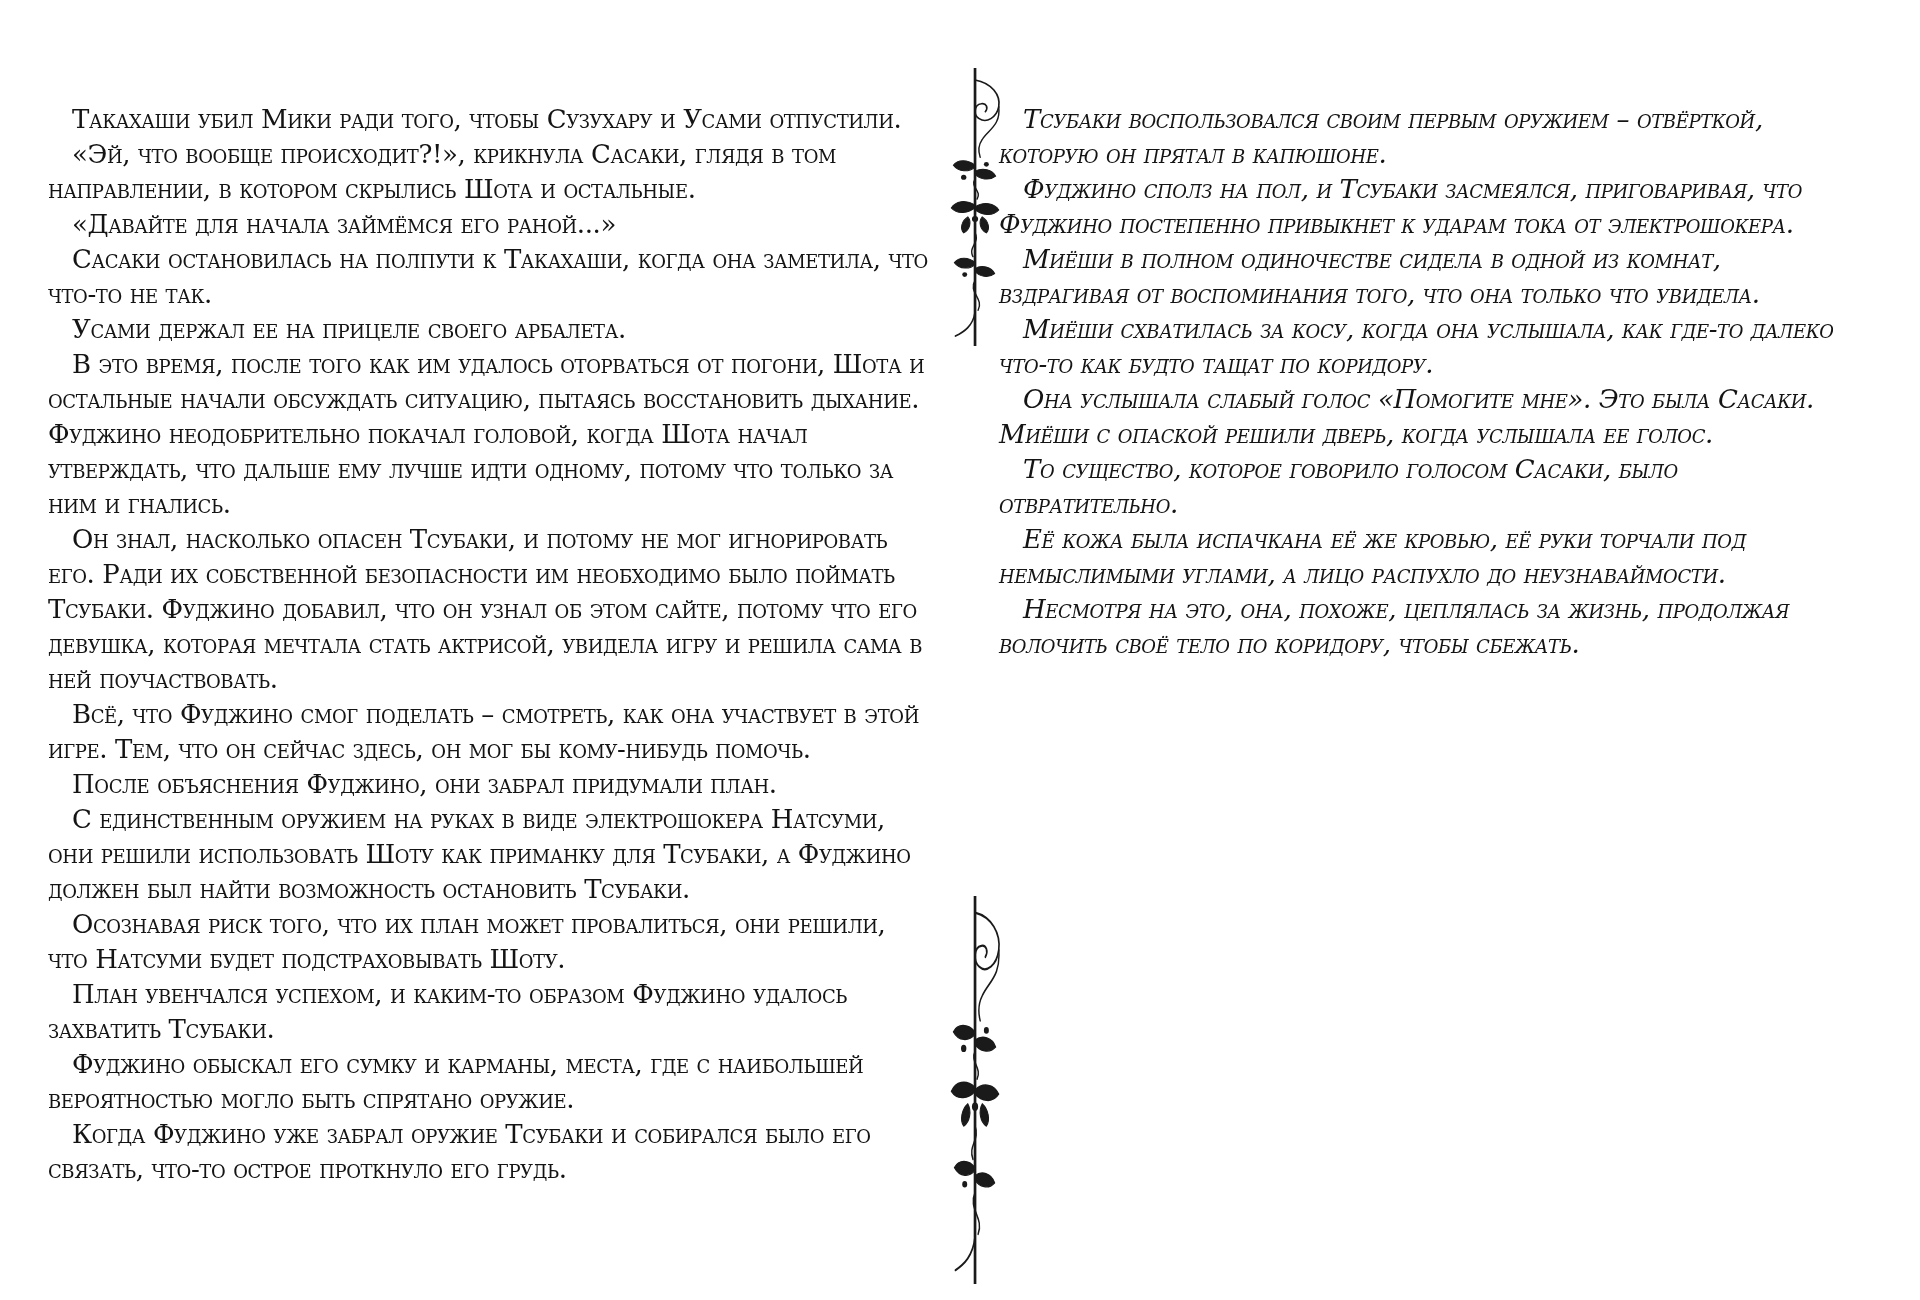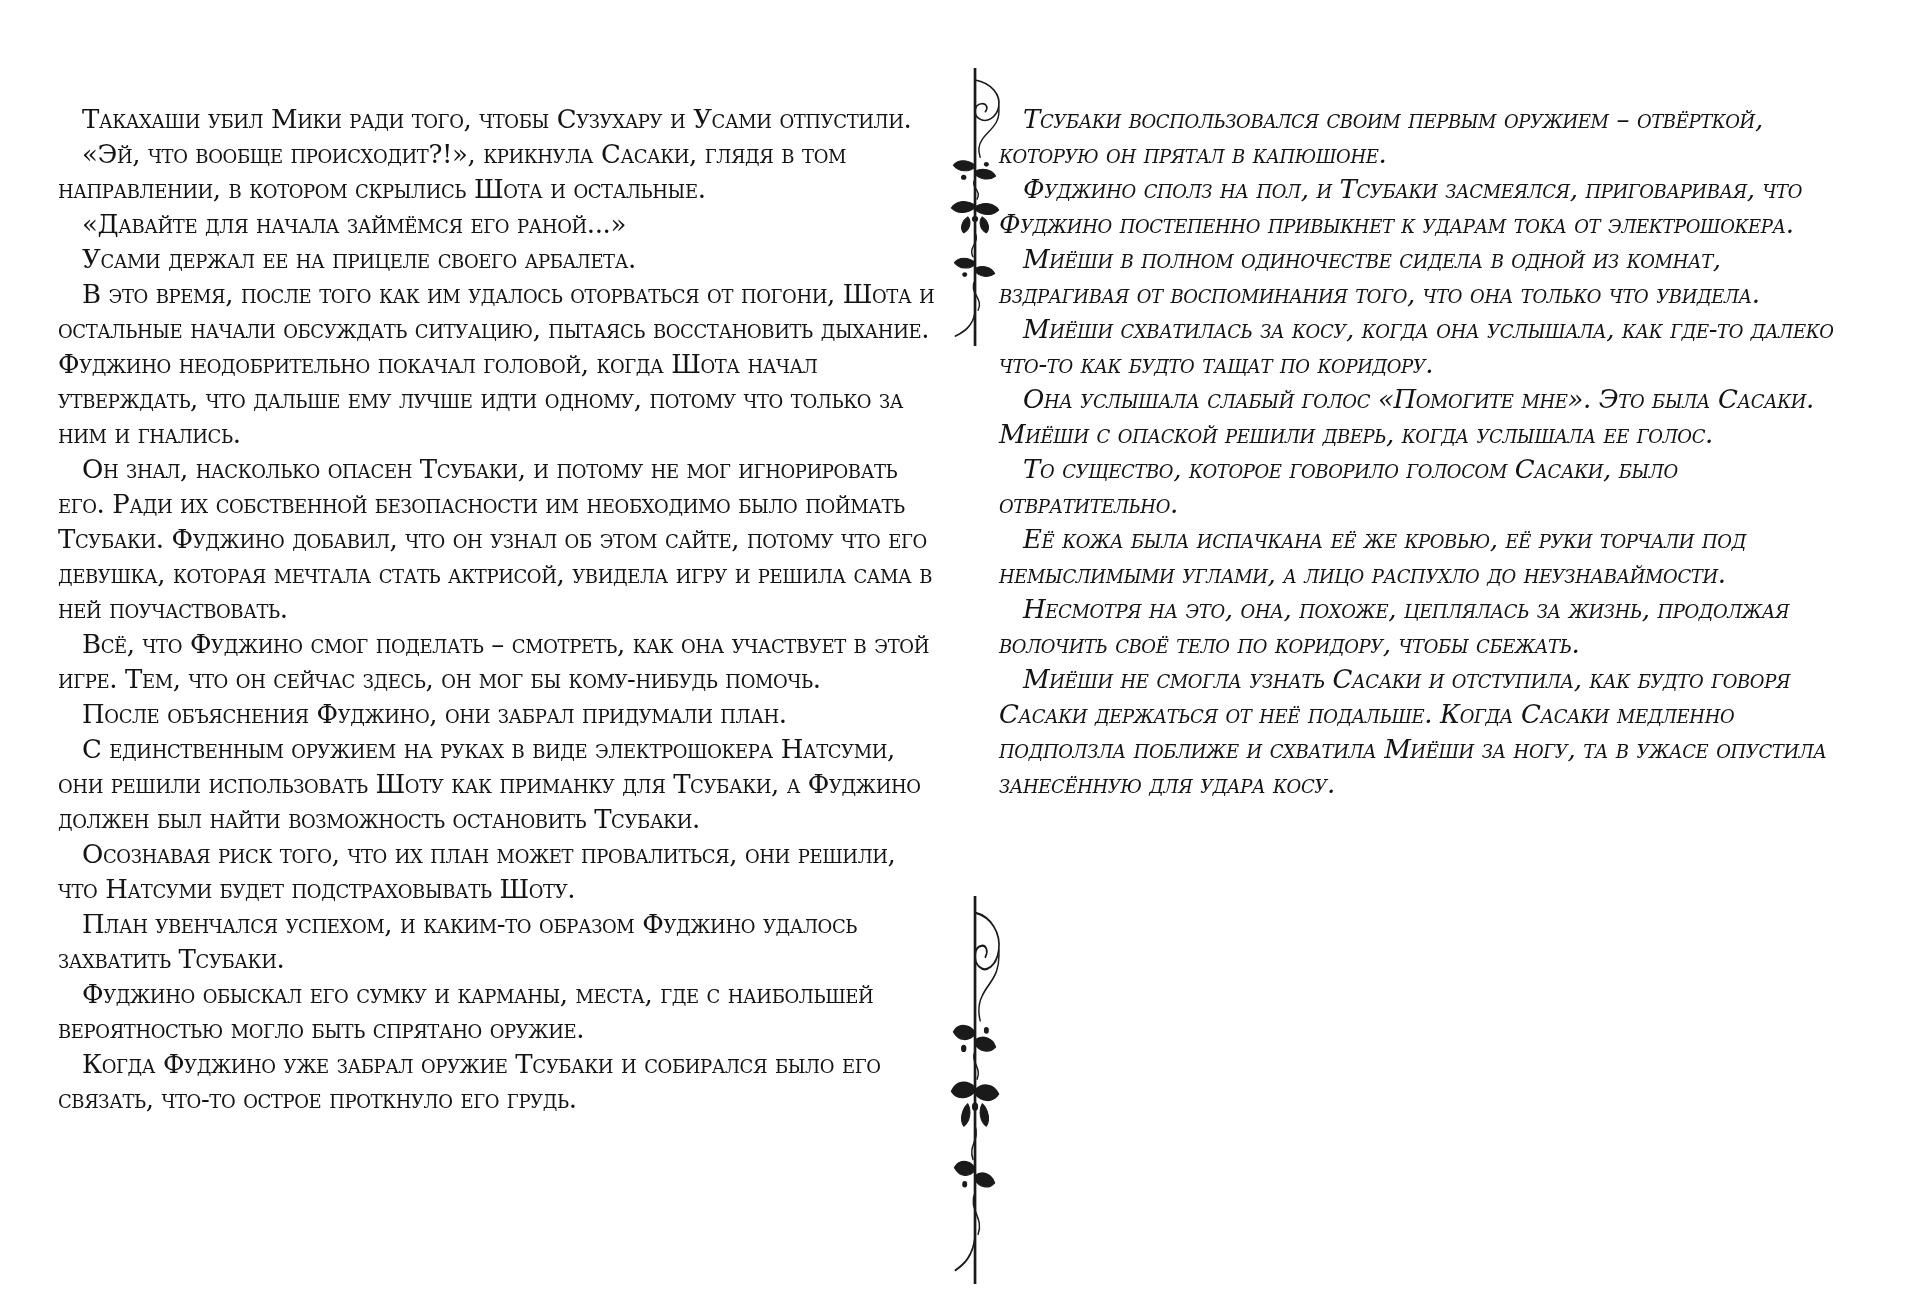--- a/index.html
+++ b/index.html
@@ -23,21 +23,21 @@
     position: absolute;
     top: 102px;
     color: #141414;
     font-variant: small-caps;
     font-variant-caps: small-caps;
     font-size: 26px;
     line-height: 35px;
     letter-spacing: -0.4px;
     text-rendering: optimizeLegibility;
   }
-  .col--left  { left: 58px;  width: 884px; }
+  .col--left  { left: 48px;  width: 884px; }
   .col--right { left: 999px; width: 840px; font-style: italic; }
   .para {
     margin: 0;
     text-indent: 24px;
   }
   .ornament {
     position: absolute;
     left: 941px;
   }
   .ornament--top    { top: 68px;  width: 66px; height: 278px; }
@@ -46,20 +46,21 @@
 </style>
 </head>
 <body style="background: rgb(255, 255, 255);">
 
 <div class="page">
 
   <div class="col col--left" style="color: rgb(20, 20, 20);">
       <p class="para">Такахаши убил Мики ради того, чтобы Сузухару и Усами отпустили.</p>
       <p class="para">«Эй, что вообще происходит?!», крикнула Сасаки, глядя в том направлении, в котором скрылись Шота и остальные.</p>
       <p class="para">«Давайте для начала займёмся его раной...»</p>
+      <p class="para">Сасаки остановилась на полпути к Такахаши, когда она заметила, что что-то не так.</p>
       <p class="para">Усами держал ее на прицеле своего арбалета.</p>
       <p class="para">В это время, после того как им удалось оторваться от погони, Шота и остальные начали обсуждать ситуацию, пытаясь восстановить дыхание. Фуджино неодобрительно покачал головой, когда Шота начал утверждать, что дальше ему лучше идти одному, потому что только за ним и гнались.</p>
       <p class="para">Он знал, насколько опасен Тсубаки, и потому не мог игнорировать его. Ради их собственной безопасности им необходимо было поймать Тсубаки. Фуджино добавил, что он узнал об этом сайте, потому что его девушка, которая мечтала стать актрисой, увидела игру и решила сама в ней поучаствовать.</p>
       <p class="para">Всё, что Фуджино смог поделать – смотреть, как она участвует в этой игре. Тем, что он сейчас здесь, он мог бы кому-нибудь помочь.</p>
       <p class="para">После объяснения Фуджино, они забрал придумали план.</p>
       <p class="para">С единственным оружием на руках в виде электрошокера Натсуми, они решили использовать Шоту как приманку для Тсубаки, а Фуджино должен был найти возможность остановить Тсубаки.</p>
       <p class="para">Осознавая риск того, что их план может провалиться, они решили, что Натсуми будет подстраховывать Шоту.</p>
       <p class="para">План увенчался успехом, и каким-то образом Фуджино удалось захватить Тсубаки.</p>
       <p class="para">Фуджино обыскал его сумку и карманы, места, где с наибольшей вероятностью могло быть спрятано оружие.</p>
       <p class="para">Когда Фуджино уже забрал оружие Тсубаки и собирался было его связать, что-то острое проткнуло его грудь.</p>
@@ -67,21 +68,20 @@
 
   <div class="col col--right" style="color: rgb(20, 20, 20);">
       <p class="para">Тсубаки воспользовался своим первым оружием – отвёрткой, которую он прятал в капюшоне.</p>
       <p class="para">Фуджино сполз на пол, и Тсубаки засмеялся, приговаривая, что Фуджино постепенно привыкнет к ударам тока от электрошокера.</p>
       <p class="para">Миёши в полном одиночестве сидела в одной из комнат, вздрагивая от воспоминания того, что она только что увидела.</p>
       <p class="para">Миёши схватилась за косу, когда она услышала, как где-то далеко что-то как будто тащат по коридору.</p>
       <p class="para">Она услышала слабый голос «Помогите мне». Это была Сасаки. Миёши с опаской решили дверь, когда услышала ее голос.</p>
       <p class="para">То существо, которое говорило голосом Сасаки, было отвратительно.</p>
       <p class="para">Её кожа была испачкана её же кровью, её руки торчали под немыслимыми углами, а лицо распухло до неузнаваймости.</p>
       <p class="para">Несмотря на это, она, похоже, цеплялась за жизнь, продолжая волочить своё тело по коридору, чтобы сбежать.</p>
-      <p class="para">Миёши не смогла узнать Сасаки и отступила, как будто говоря Сасаки держаться от неё подальше. Когда Сасаки медленно подползла поближе и схватила Миёши за ногу, та в ужасе опустила занесённую для удара косу.</p>
     </div>
 
   <div class="ornament ornament--top">
     <svg viewBox="0 0 64 280" preserveAspectRatio="none">
       <g id="vine-art" stroke="#1a1a1a" fill="#1a1a1a" stroke-linecap="round">
         <line x1="33" y1="0" x2="33" y2="280" stroke-width="2.6"></line>
         <path d="M33 12 C49 15 58 27 56 39 C54 50 44 56 37 51 C31 47 32 37 39 36 C44 35 46 40 43 44" fill="none" stroke-width="1.6"></path>
         <path d="M56 39 C58 58 46 62 40 72 C36 78 36 84 38 90" fill="none" stroke-width="1.4"></path>
         <path d="M33 98 C26 92 16 92 12 98 C17 105 27 105 33 100 Z" stroke-width="1"></path>
         <path d="M33 104 C40 100 50 102 53 109 C47 114 37 112 33 107 Z" stroke-width="1"></path>

